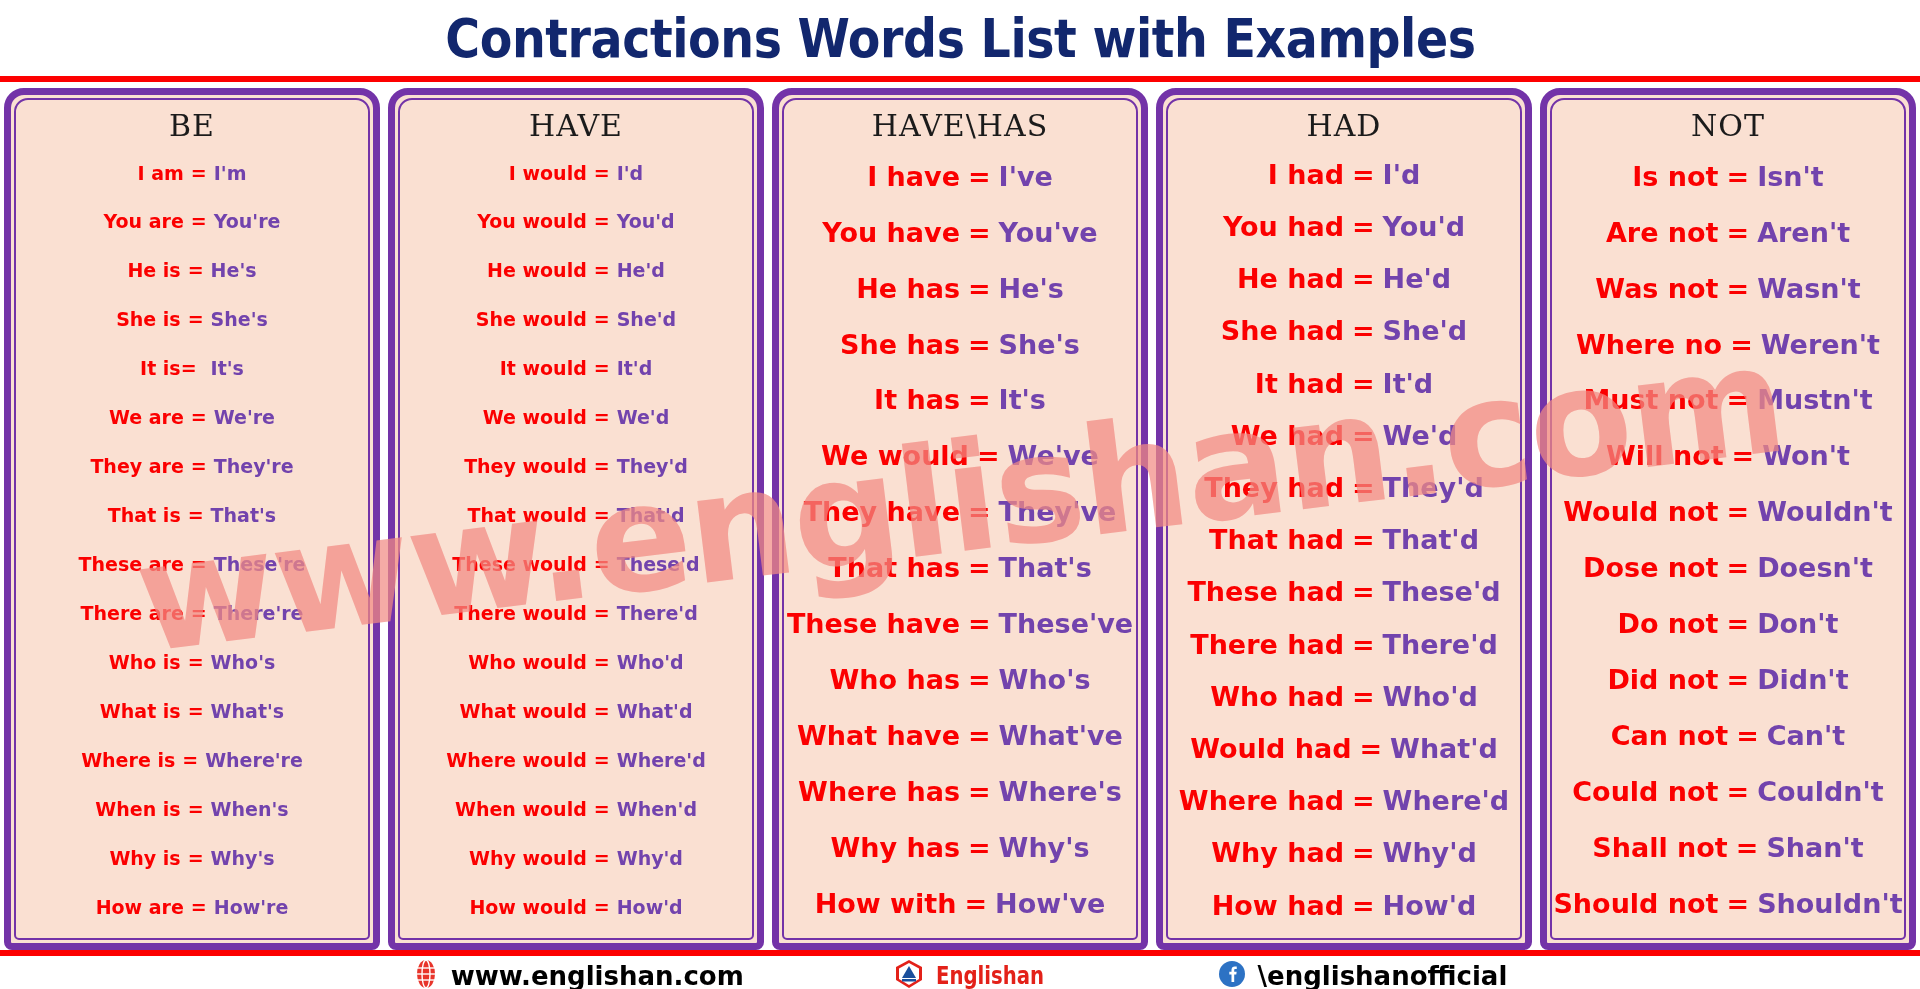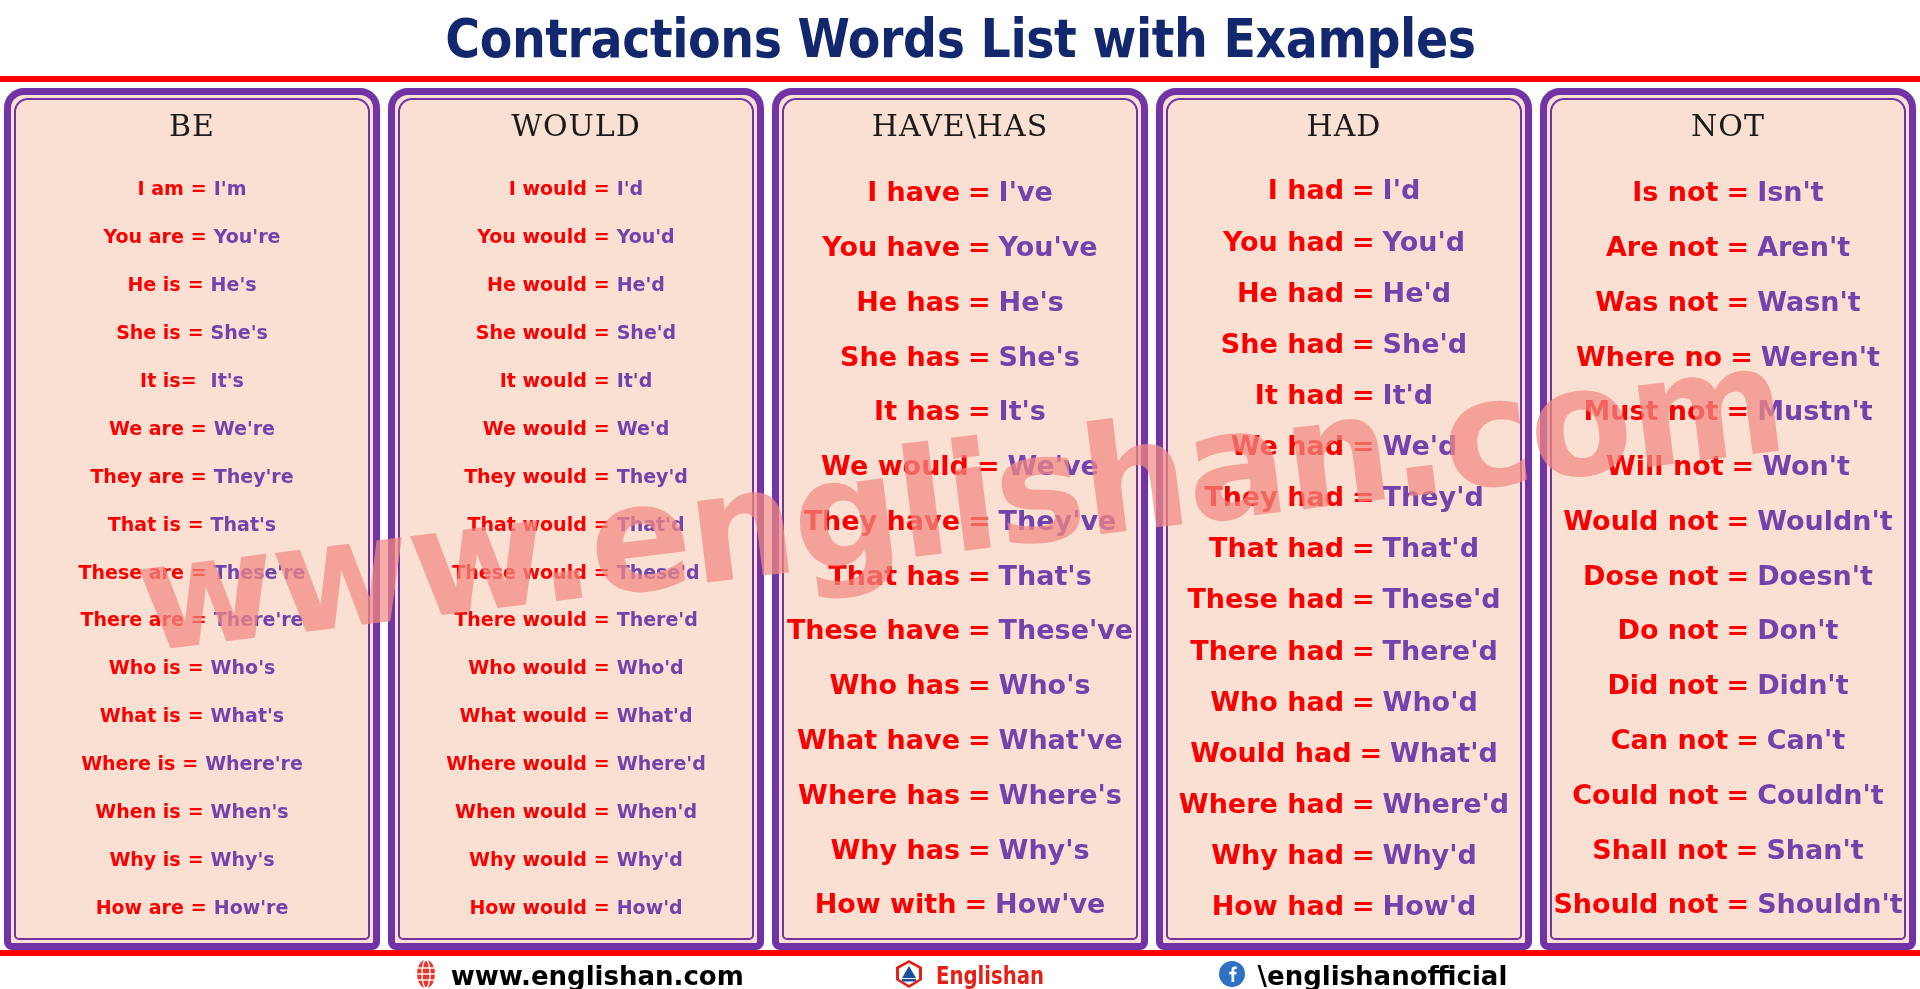--- a/index.html
+++ b/index.html
@@ -76,21 +76,21 @@
     overflow: hidden;
   }
 
   .card-header {
     font-family: "DejaVu Serif", serif;
     font-variant: small-caps;
     font-size: 30px;
     letter-spacing: 1px;
     color: #1b1b1b;
     text-align: center;
-    margin-bottom: 22px;
+    margin-bottom: 6px;
     white-space: nowrap;
   }
 
   .rows {
     flex: 1 1 auto;
     width: 100%;
     display: flex;
     flex-direction: column;
     justify-content: space-around;
     align-items: center;
@@ -268,21 +268,21 @@
             <div class="row">
               <span class="full">How are</span>
               <span class="eq">=</span>
               <span class="short">How're</span>
             </div>
           </div>
         </div>
       </div>
       <div class="card dense">
         <div class="card-inner">
-          <div class="card-header">WOULD</div>
+          <div class="card-header">HAVE</div>
           <div class="rows">
             <div class="row">
               <span class="full">I would</span>
               <span class="eq">=</span>
               <span class="short">I'd</span>
             </div>
             <div class="row">
               <span class="full">You would</span>
               <span class="eq">=</span>
               <span class="short">You'd</span>

